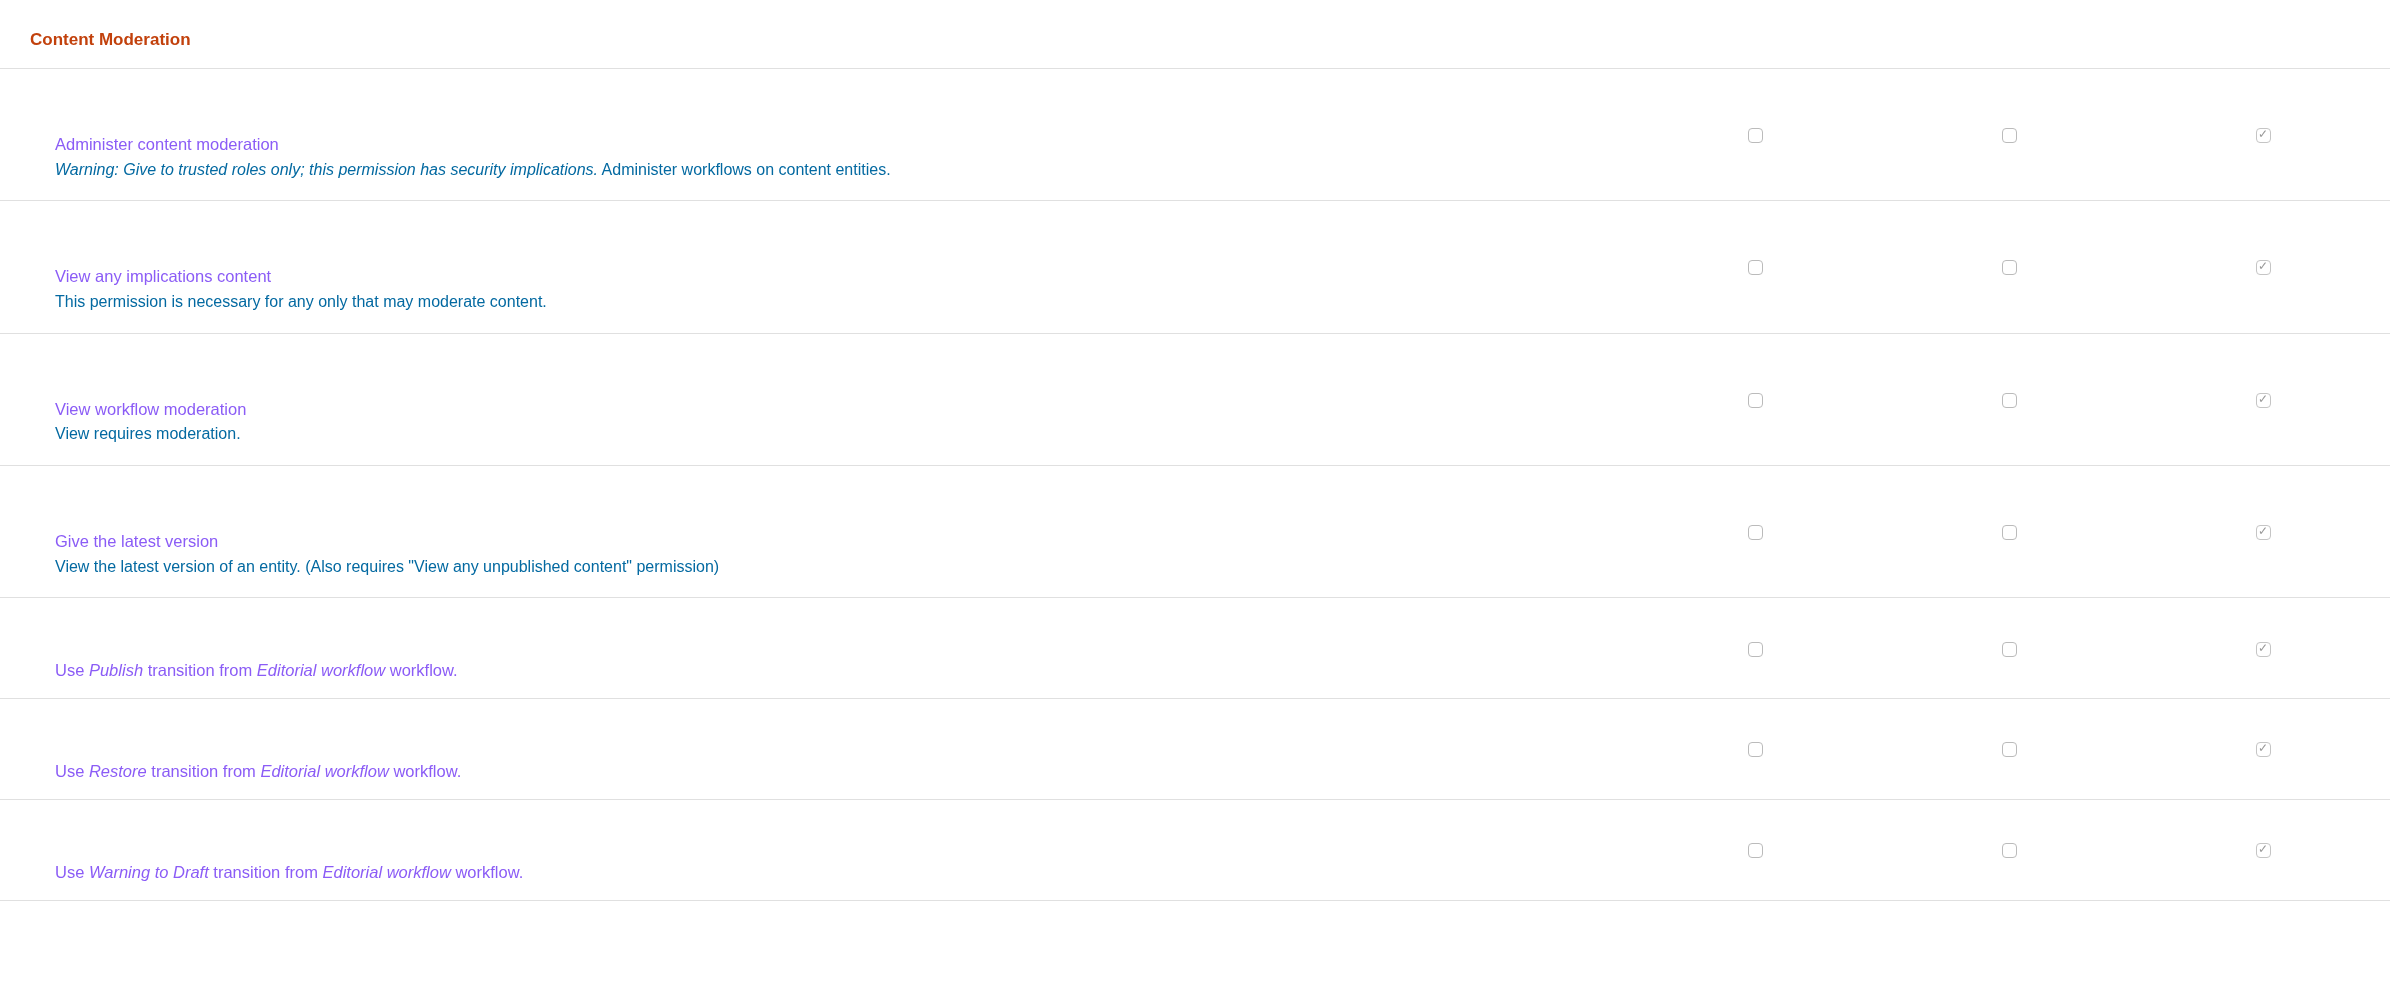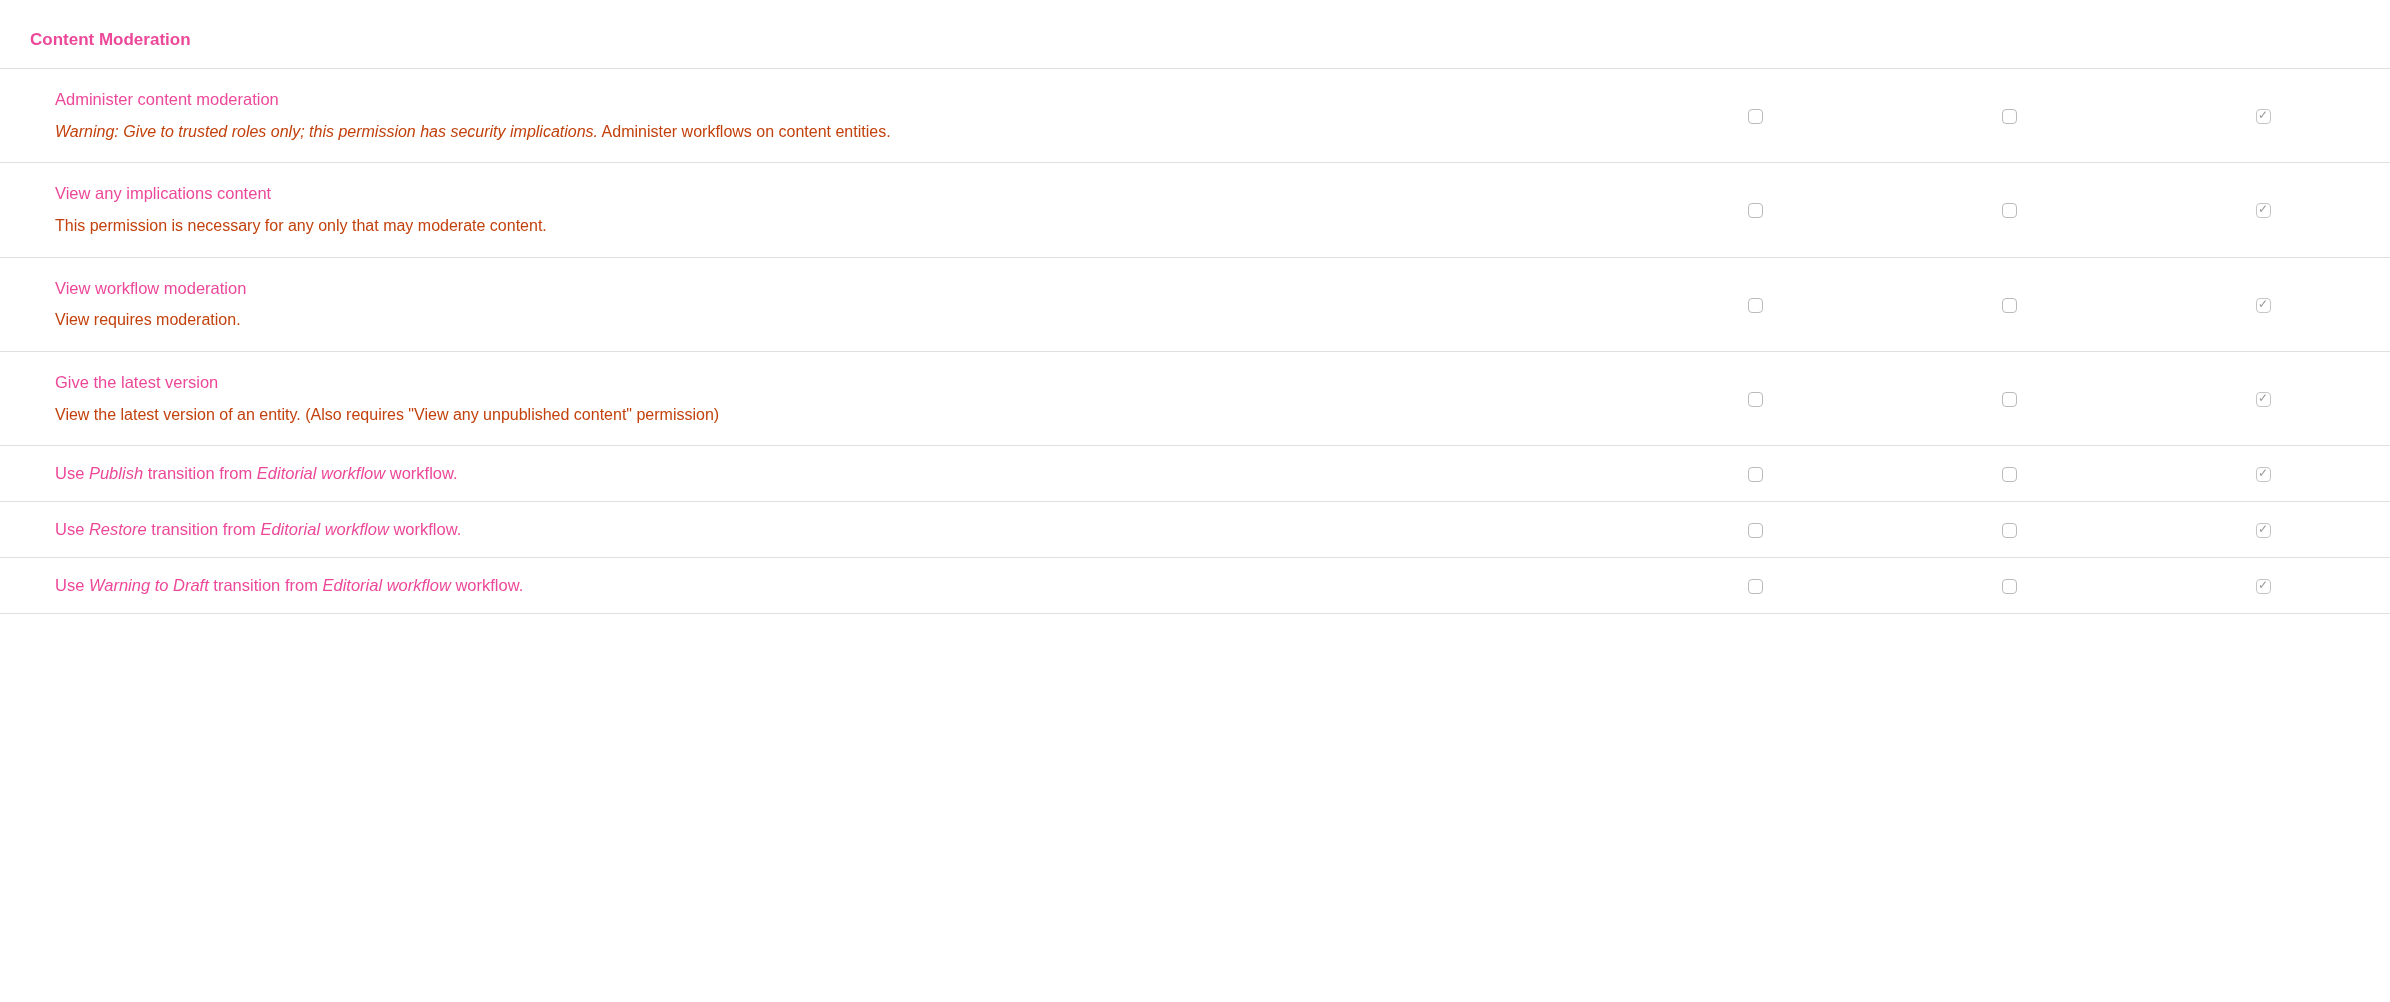--- a/index.html
+++ b/index.html
@@ -14,46 +14,47 @@
       background: #fff;
       padding: 20px 0;
     }
     .perms-table {
       width: 100%;
       border-collapse: collapse;
     }
     .section-header {
       font-weight: bold;
       font-size: 17px;
-      color: #ec4899;
+      color: #c2410c;
       padding: 10px 30px 18px 30px;
       border-bottom: 1px solid #e0e0e0;
     }
     .perm-row td {
       border-bottom: 1px solid #e0e0e0;
       vertical-align: middle;
       padding: 18px 10px;
     }
     .perm-row.compact td {
       padding: 15px 10px;
     }
     .perm-label-cell {
       padding-left: 55px !important;
       width: 68%;
     }
     .perm-title {
       font-size: 16.5px;
-      color: #ec4899;
+      color: #8b5cf6;
       line-height: 1.5;
+      margin-top: 45px;
     }
     .perm-desc {
       font-size: 16px;
-      color: #c2410c;
+      color: #0369a1;
       line-height: 1.6;
-      margin-top: 7px;
+      margin-top: 0;
     }
     .perm-desc .warn {
       font-style: italic;
     }
     .perm-title em {
       font-style: italic;
     }
     .chk-cell {
       text-align: center;
       width: 10.6%;

